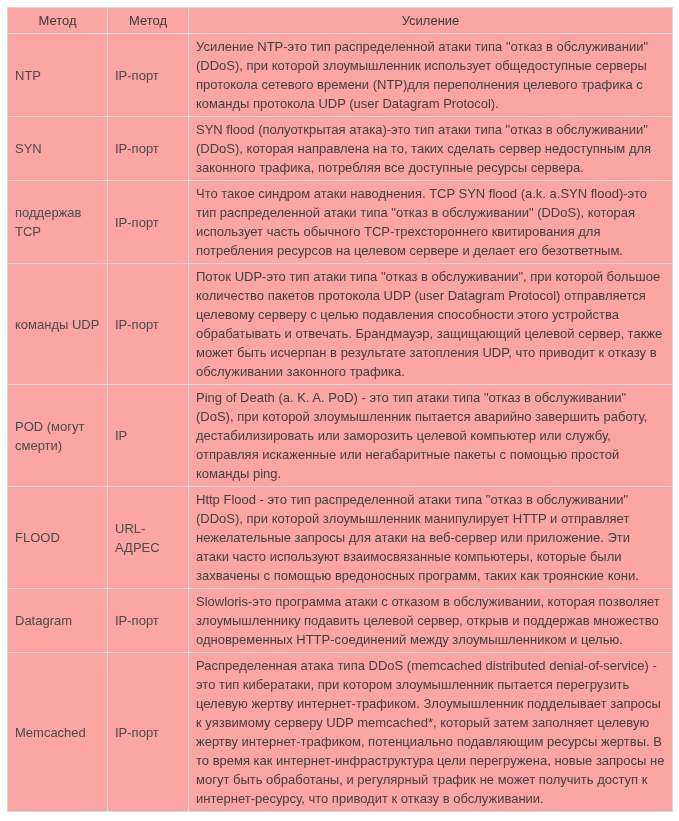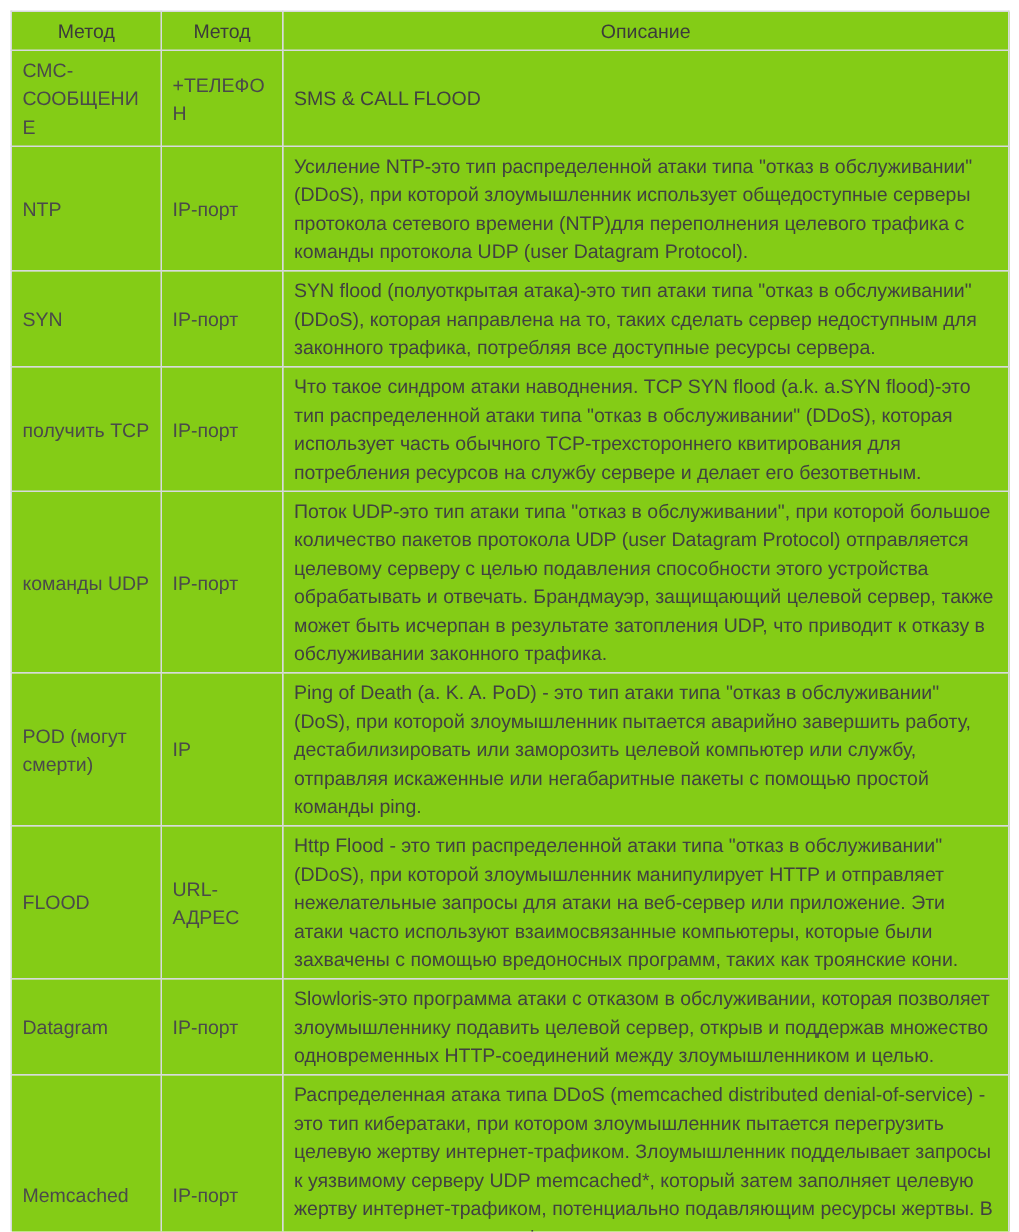--- a/index.html
+++ b/index.html
@@ -23,21 +23,21 @@
     color: #404040;
     background: #ffffff;
   }
   table.attack-table col.c-method { width: 100px; }
   table.attack-table col.c-target { width: 81px; }
   table.attack-table col.c-desc   { width: 484px; }
 
   table.attack-table th,
   table.attack-table td {
     border: 1px solid #d7d9dc;
-    background: #84cc16;
+    background: #fca5a5;
     vertical-align: middle;
     line-height: 19px;
     font-weight: 400;
     word-wrap: break-word;
   }
   table.attack-table th {
     text-align: center;
     padding: 3px 4px;
     color: #3b3b3b;
   }
@@ -55,43 +55,38 @@
   <table class="attack-table">
     <colgroup>
       <col class="c-method">
       <col class="c-target">
       <col class="c-desc">
     </colgroup>
     <thead>
       <tr>
         <th>Метод</th>
         <th>Метод</th>
-        <th>Описание</th>
+        <th>Усиление</th>
       </tr>
     </thead>
     <tbody>
-      <tr>
-        <td class="cell-method">СМС-СООБЩЕНИЕ</td>
-        <td class="cell-target">+ТЕЛЕФОН</td>
-        <td class="cell-desc">SMS &amp; CALL FLOOD</td>
-      </tr>
       <tr>
         <td class="cell-method">NTP</td>
         <td class="cell-target">IP-порт</td>
         <td class="cell-desc">Усиление NTP-это тип распределенной атаки типа "отказ в обслуживании" (DDoS), при которой злоумышленник использует общедоступные серверы протокола сетевого времени (NTP)для переполнения целевого трафика с команды протокола UDP (user Datagram Protocol).</td>
       </tr>
       <tr>
         <td class="cell-method">SYN</td>
         <td class="cell-target">IP-порт</td>
         <td class="cell-desc">SYN flood (полуоткрытая атака)-это тип атаки типа "отказ в обслуживании" (DDoS), которая направлена на то, таких сделать сервер недоступным для законного трафика, потребляя все доступные ресурсы сервера.</td>
       </tr>
       <tr>
-        <td class="cell-method">получить TCP</td>
+        <td class="cell-method">поддержав TCP</td>
         <td class="cell-target">IP-порт</td>
-        <td class="cell-desc">Что такое синдром атаки наводнения. TCP SYN flood (a.k. a.SYN flood)-это тип распределенной атаки типа "отказ в обслуживании" (DDoS), которая использует часть обычного TCP-трехстороннего квитирования для потребления ресурсов на службу сервере и делает его безответным.</td>
+        <td class="cell-desc">Что такое синдром атаки наводнения. TCP SYN flood (a.k. a.SYN flood)-это тип распределенной атаки типа "отказ в обслуживании" (DDoS), которая использует часть обычного TCP-трехстороннего квитирования для потребления ресурсов на целевом сервере и делает его безответным.</td>
       </tr>
       <tr>
         <td class="cell-method">команды UDP</td>
         <td class="cell-target">IP-порт</td>
         <td class="cell-desc">Поток UDP-это тип атаки типа "отказ в обслуживании", при которой большое количество пакетов протокола UDP (user Datagram Protocol) отправляется целевому серверу с целью подавления способности этого устройства обрабатывать и отвечать. Брандмауэр, защищающий целевой сервер, также может быть исчерпан в результате затопления UDP, что приводит к отказу в обслуживании законного трафика.</td>
       </tr>
       <tr>
         <td class="cell-method">POD (могут смерти)</td>
         <td class="cell-target">IP</td>
         <td class="cell-desc">Ping of Death (a. K. A. PoD) - это тип атаки типа "отказ в обслуживании" (DoS), при которой злоумышленник пытается аварийно завершить работу, дестабилизировать или заморозить целевой компьютер или службу, отправляя искаженные или негабаритные пакеты с помощью простой команды ping.</td>

